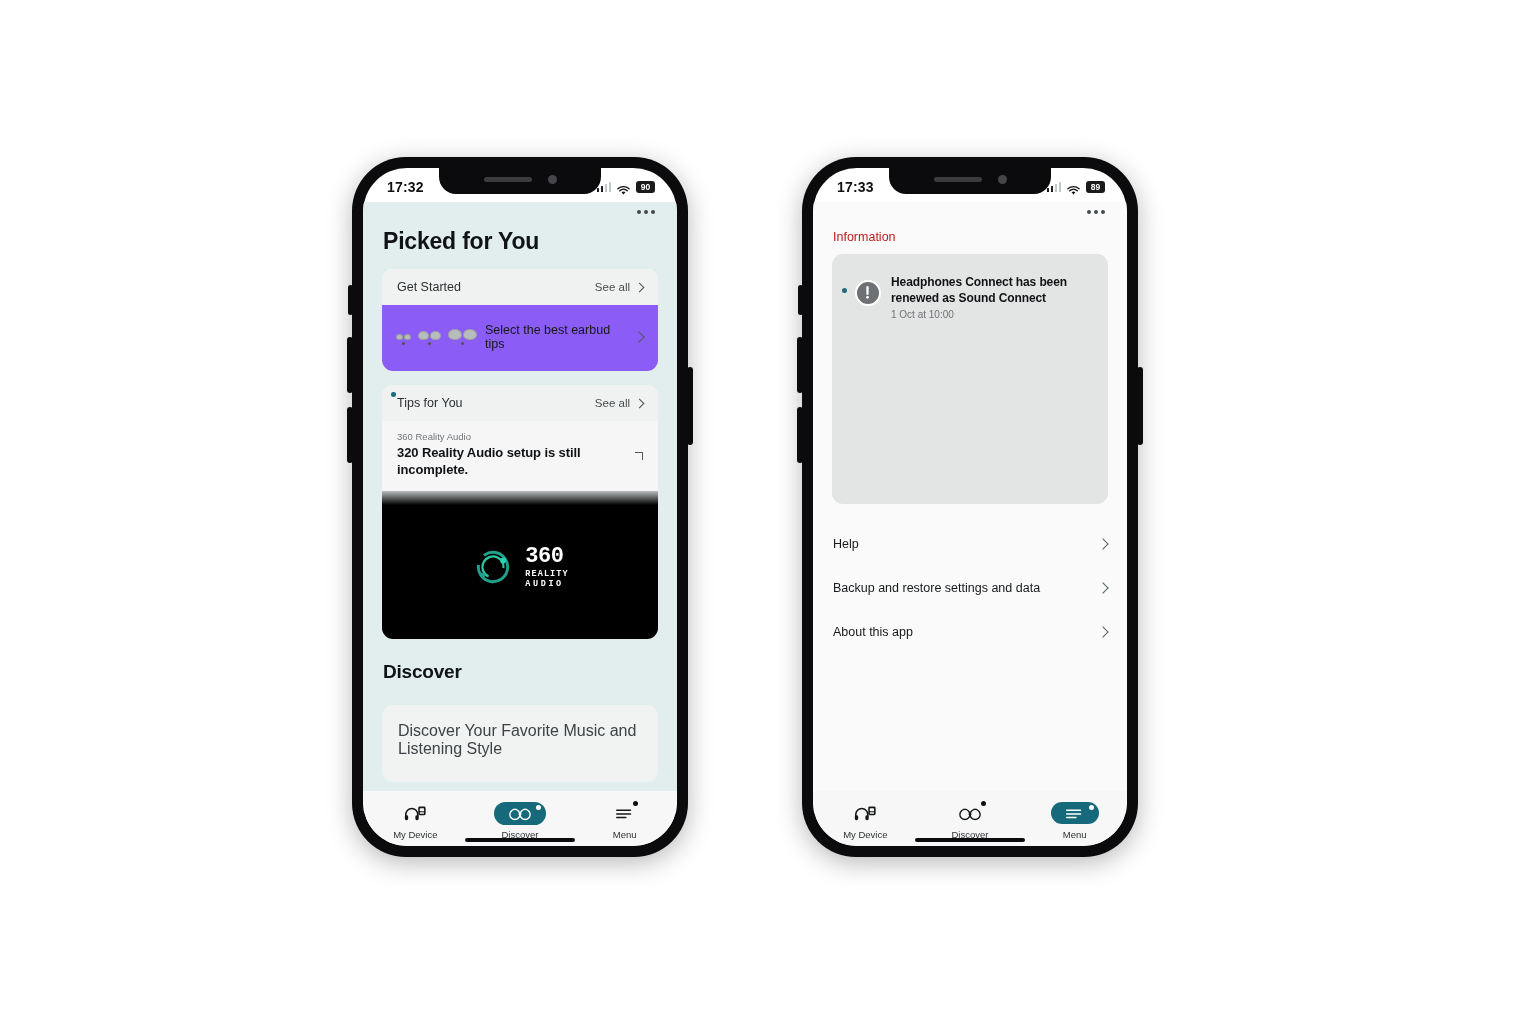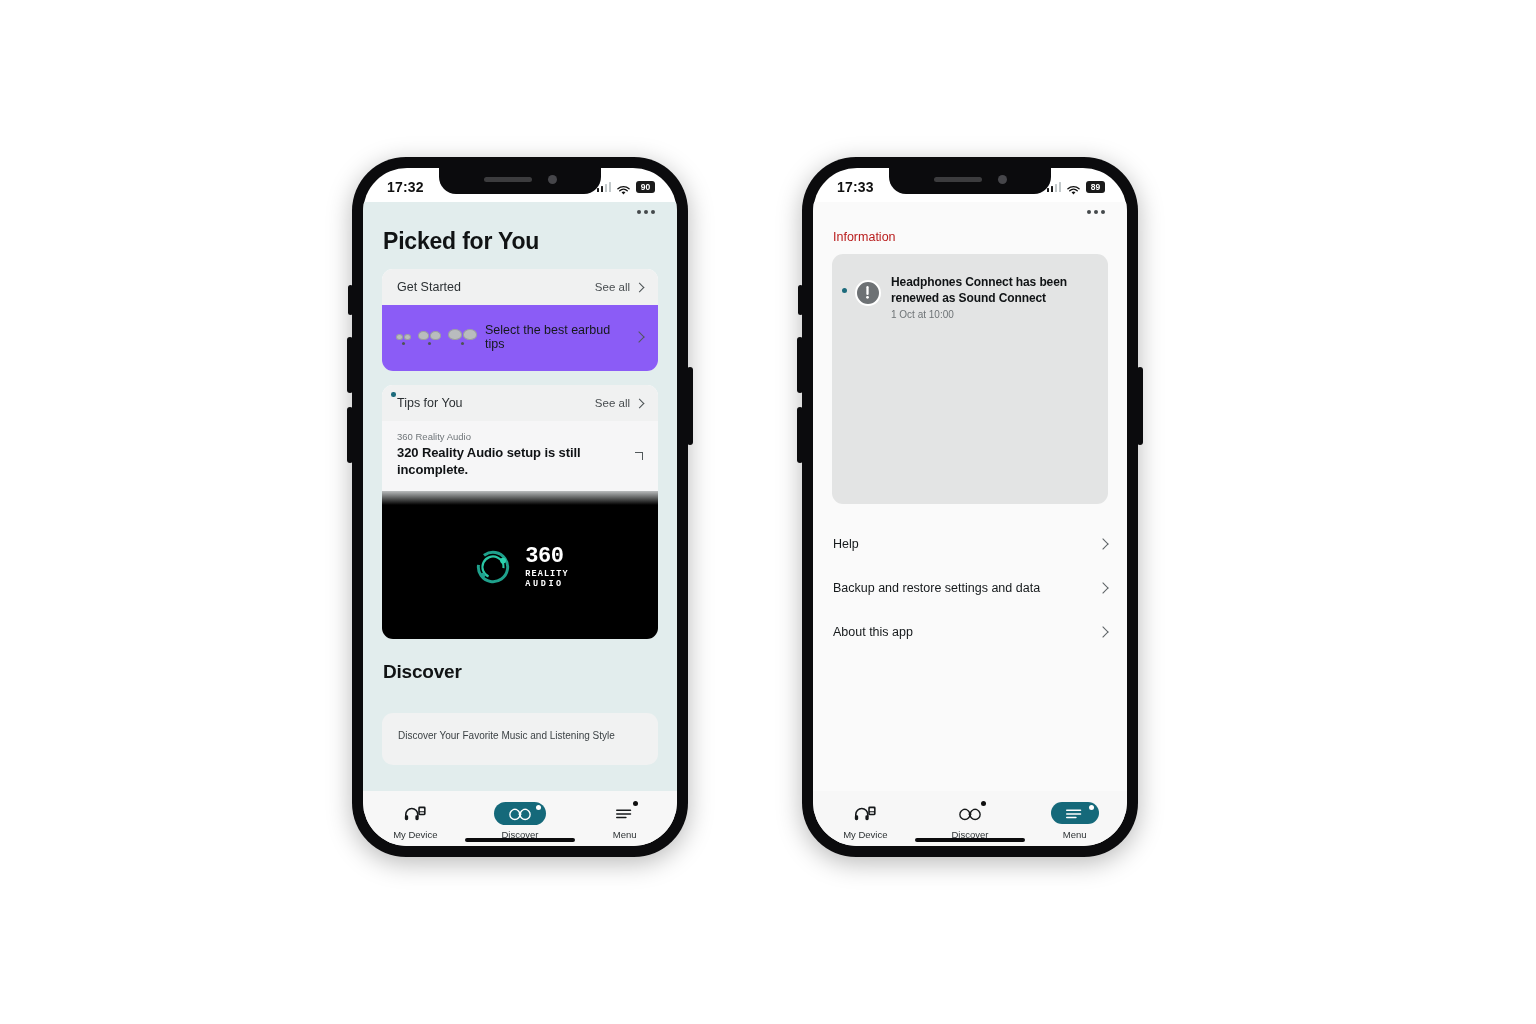--- a/index.html
+++ b/index.html
@@ -172,25 +172,25 @@
     background: linear-gradient(to bottom, #b9bcbd 0%, #000 100%);
   }
   .logo360 { display: flex; align-items: center; gap: 10px; margin-top: 4px; }
   .logo-mark { width: 44px; height: 44px; position: relative; }
   .logo-text { color: #fff; line-height: 1; }
   .logo-text .big { font-size: 22px; font-weight: 800; letter-spacing: -0.5px; }
   .logo-text .sub1 { font-size: 8.5px; font-weight: 700; letter-spacing: 1.1px; margin-top: 2px; }
   .logo-text .sub2 { font-size: 8.5px; font-weight: 700; letter-spacing: 2.6px; margin-top: 1px; }
 
   .activity-card {
-    margin: 20px 19px 0 19px;
+    margin: 12px 19px 0 19px;
     background: #f1f2f2;
     border-radius: 11px;
     padding: 17px 16px 24px 16px;
-    font-size: 10px; color: #3d4346;
+    font-size: 16px; color: #3d4346;
   }
 
   
   .info-label { font-size: 12.5px; color: #b91c1c; padding: 16px 20px 0 20px; }
   .info-card {
     margin: 10px 19px 0 19px;
     background: #e3e4e4;
     border-radius: 11px;
     padding: 14px 14px 16px 10px;
     min-height: 250px;

